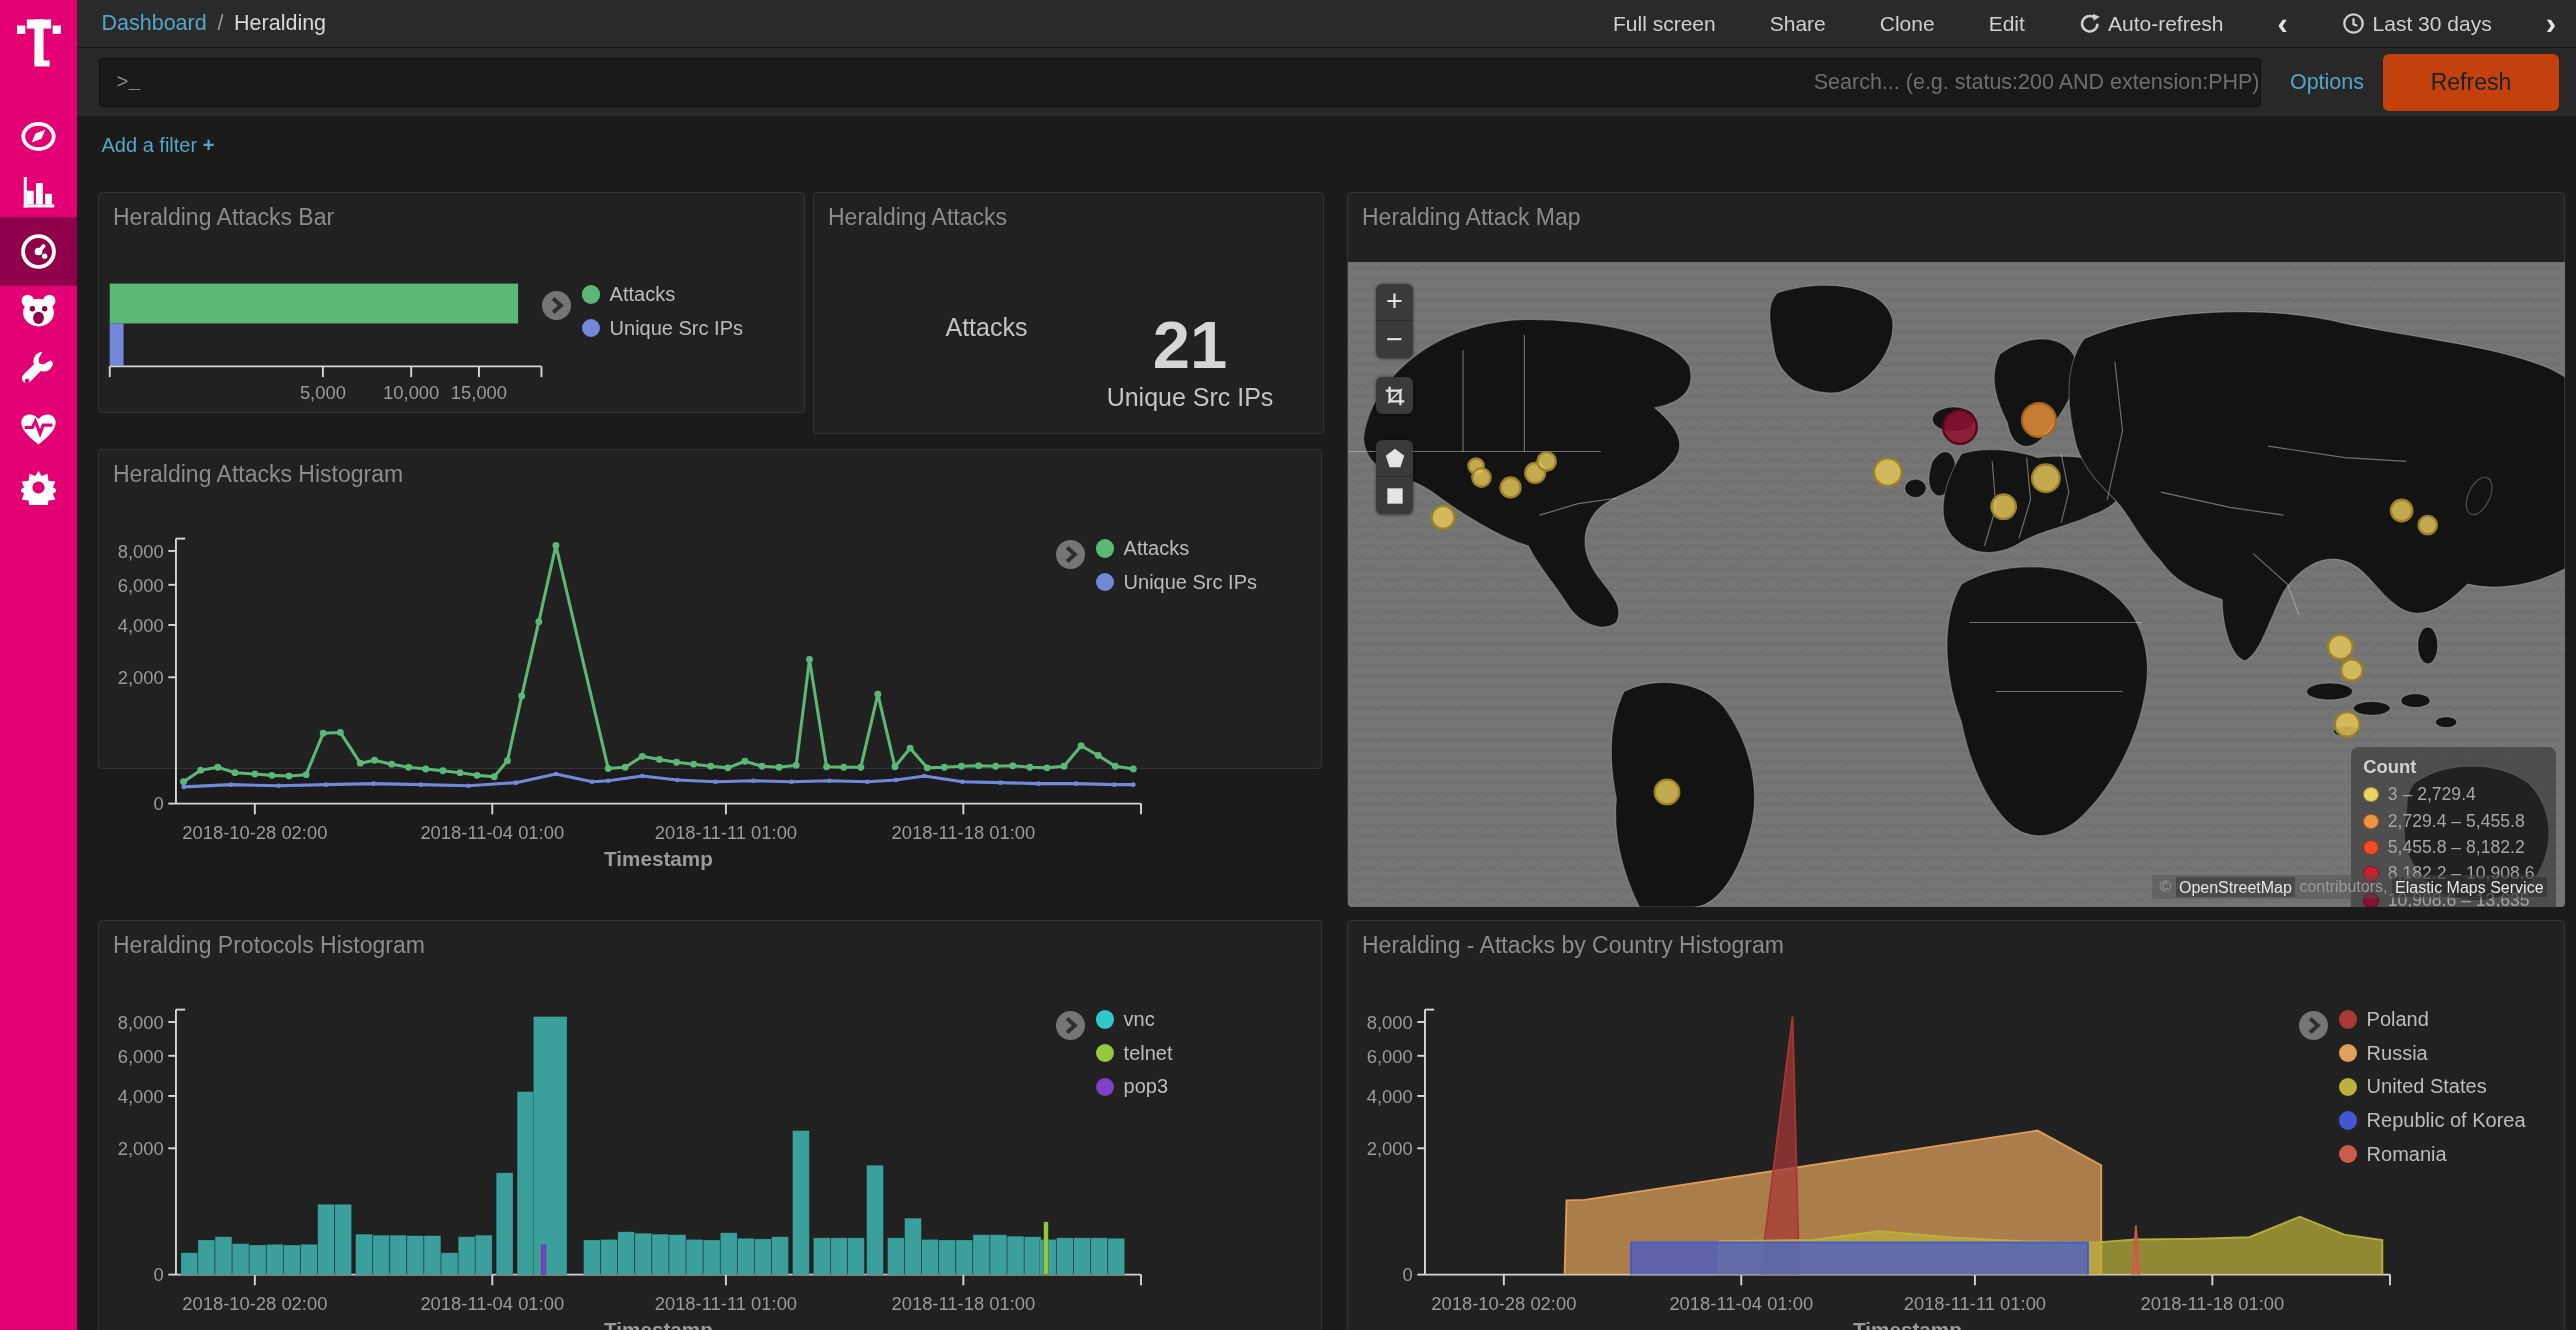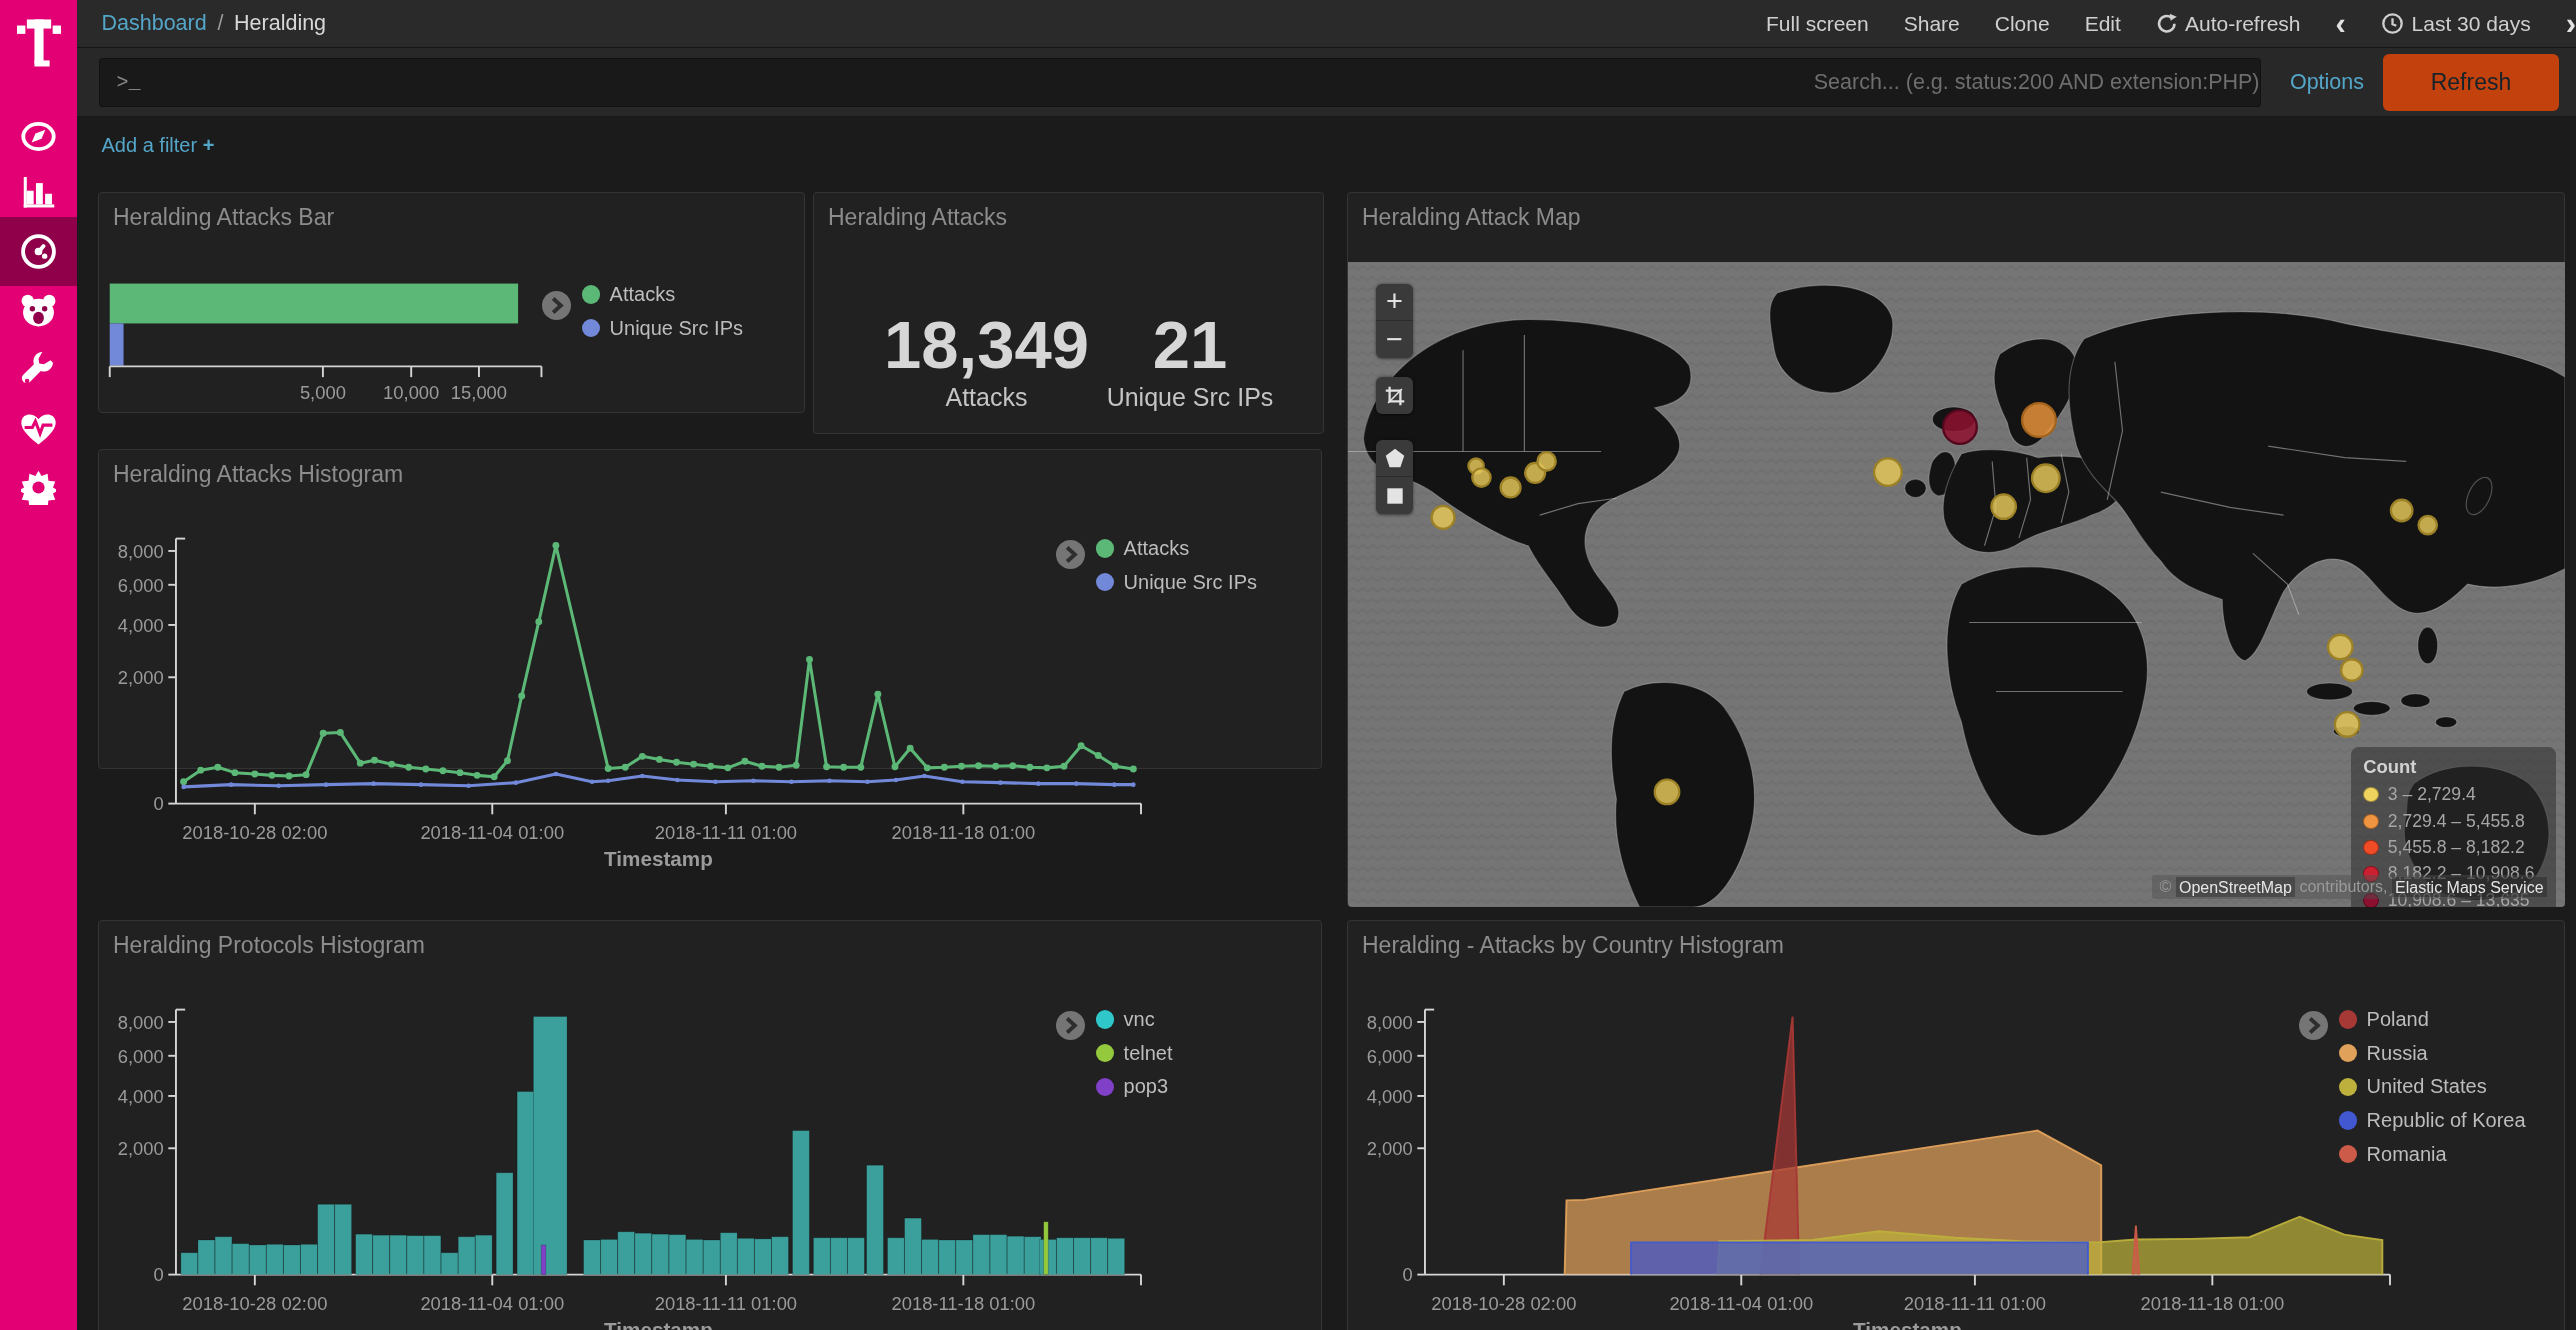--- a/index.html
+++ b/index.html
@@ -10,21 +10,21 @@
   #sidebar { position:absolute; left:0; top:0; width:77px; height:1331px; background:#e20074; z-index:50; }
   .side-item { position:absolute; left:0; width:77px; height:69px; display:flex; align-items:center; justify-content:center; cursor:pointer; }
   .side-item.active { background:#90004a; }
   .side-item svg { display:block; }
 
   
   #topbar { position:absolute; left:77px; top:0; width:2499px; height:48px; background:#2a2a2a; border-bottom:0.8px solid #161616; display:flex; align-items:center; z-index:40;}
   #breadcrumb { margin-left:24.5px; font-size:21.5px; color:#9a9a9a; display:flex; gap:10.7px; align-items:center;}
   #breadcrumb .root { color:#54a6c9; cursor:pointer; }
   #breadcrumb .cur { color:#d8d8d8; }
-  #topmenu { margin-left:auto; display:flex; align-items:center; gap:35px; font-size:21px; color:#cfcfcf;text-align:center; }
+  #topmenu { margin-left:auto; display:flex; align-items:center; gap:54px; padding-right:20px; font-size:21px; color:#cfcfcf;text-align:center; }
   #topmenu .mi { cursor:pointer; display:flex; align-items:center; gap:7.7px; white-space:nowrap;}
   #topmenu .chev { font-size:31px; font-weight:bold; color:#e2e2e2; line-height:1;}
 
   
   #queryrow { position:absolute; left:77px; top:48px; width:2499px; height:69px; background:#282828; border-bottom:0.8px solid #181818;}
   #searchbox { position:absolute; left:21.5px; top:10px; width:2162px; height:49px; background:#191919; border:0.8px solid #111; border-radius:3.1px; display:flex; align-items:center; }
   #searchbox .prompt { font-family:"Liberation Mono", monospace; color:#8a8a8a; font-size:20px; margin:0 14px 0 17px; }
   #searchbox input { flex:1; background:transparent; border:none; outline:none; color:#c9c9c9; font-size:21.5px; font-family:"Liberation Sans",sans-serif;text-align:right;}
   #searchbox input::placeholder { color:#6e6e6e; }
   #options-link { position:absolute; left:2200px; top:10px; width:100px; height:49px; display:flex; align-items:center; justify-content:center; color:#54a6c9; font-size:21.5px; cursor:pointer; }
@@ -206,21 +206,20 @@
       <div class="lg-row">
         <span class="lg-dot" style="background: rgb(114, 137, 217);"></span>
         <span class="lg-label">Unique Src IPs</span>
       </div>
     </div>
 </div>
 
 <div class="panel" style="left:813px; top:192px; width:511px; height:242px;">
   <div class="panel-title">Heralding Attacks</div>
   <div class="metric-block" style="left:23px; top:117px; width:299px;">
-    <div class="metric-value">18,349</div>
     <div class="metric-label">Attacks</div>
   </div>
   <div class="metric-block" style="left:261px; top:117px; width:230px;">
     <div class="metric-value">21</div>
     <div class="metric-label">Unique Src IPs</div>
   </div>
 </div>
 
 <div class="panel" style="left:1347px; top:192px; width:1218px; height:714px;">
   <div class="panel-title">Heralding Attack Map</div>

